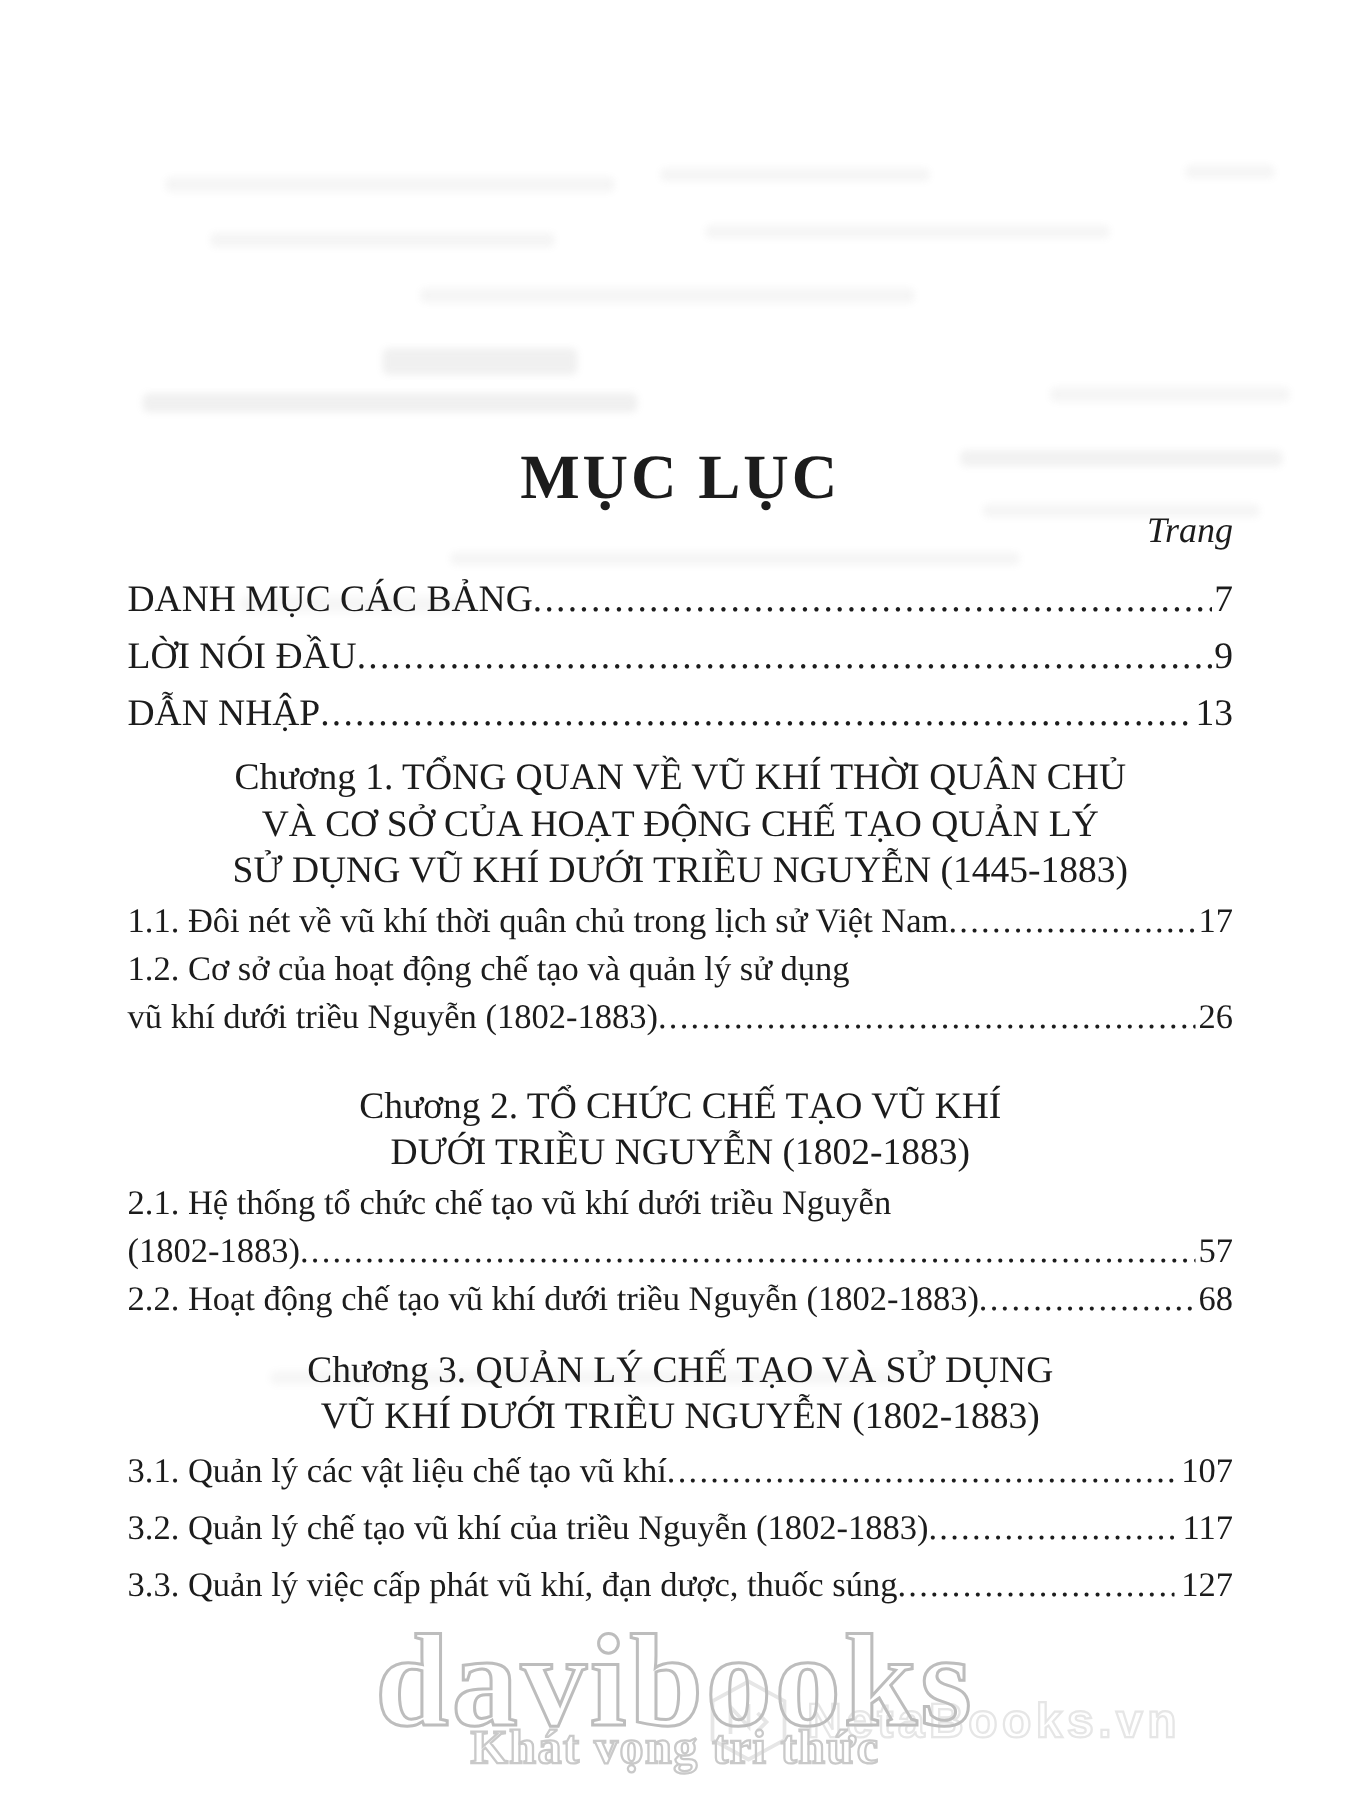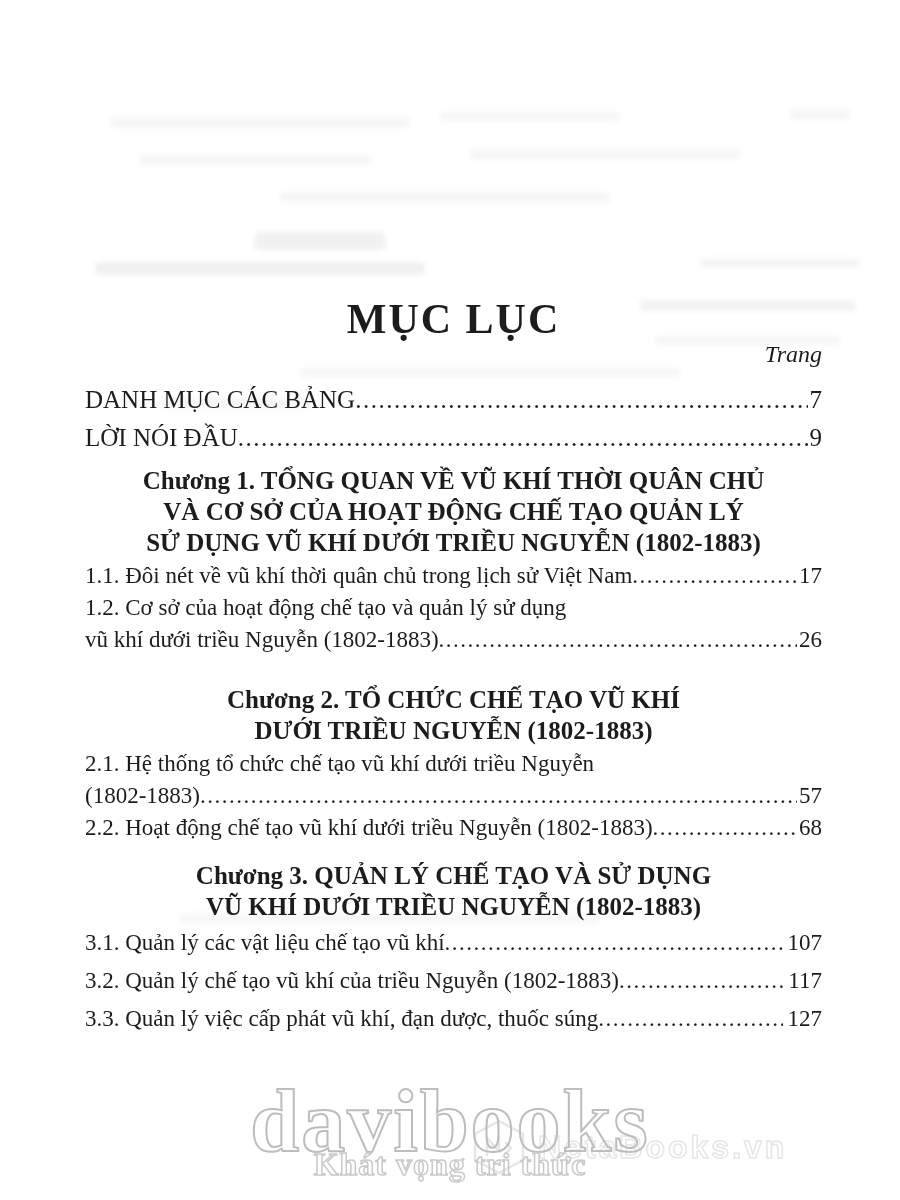--- a/index.html
+++ b/index.html
@@ -55,21 +55,21 @@
     white-space:nowrap;
     min-width:10px;
   }
   .leader::after {
     content:"................................................................................................................................................................................................................................................";
     letter-spacing:1.5px;
   }
   .pg { white-space:nowrap; padding-left:2px; }
   .chapter-heading {
     text-align:center;
-    font-weight:bold;
+    font-weight:normal;
     font-size:25px;
     line-height:31px;
   }
   .ch1 { margin-top:8px; }
   .ch2 { margin-top:28px; }
   .ch3 { margin-top:16px; }
   .entries { margin-top:2px; }
   .entry-line { font-size:23px; line-height:32px; }
   .entries-wide .row { line-height:38px; }
   .entries-wide .pg { padding-left:5px; }
@@ -149,26 +149,31 @@
       <div class="row">
         <span class="t">DANH MỤC CÁC BẢNG</span>
           <span class="leader"></span>
           <span class="pg">7</span>
       </div>
       <div class="row">
         <span class="t">LỜI NÓI ĐẦU</span>
           <span class="leader"></span>
           <span class="pg">9</span>
       </div>
+      <div class="row">
+        <span class="t">DẪN NHẬP</span>
+          <span class="leader"></span>
+          <span class="pg">13</span>
+      </div>
     </div>
 
     <div class="chapter-heading ch1">
       <div>Chương 1. TỔNG QUAN VỀ VŨ KHÍ THỜI QUÂN CHỦ</div>
       <div>VÀ CƠ SỞ CỦA HOẠT ĐỘNG CHẾ TẠO QUẢN LÝ</div>
-      <div>SỬ DỤNG VŨ KHÍ DƯỚI TRIỀU NGUYỄN (1802-1883)</div>
+      <div>SỬ DỤNG VŨ KHÍ DƯỚI TRIỀU NGUYỄN (1445-1883)</div>
     </div>
     <div class="entries">
       <div class="row">
         <span class="t">1.1. Đôi nét về vũ khí thời quân chủ trong lịch sử Việt Nam</span>
           <span class="leader"></span>
           <span class="pg">17</span>
       </div>
       <div class="entry-line">1.2. Cơ sở của hoạt động chế tạo và quản lý sử dụng</div>
       <div class="row">
         <span class="t">vũ khí dưới triều Nguyễn (1802-1883)</span>

